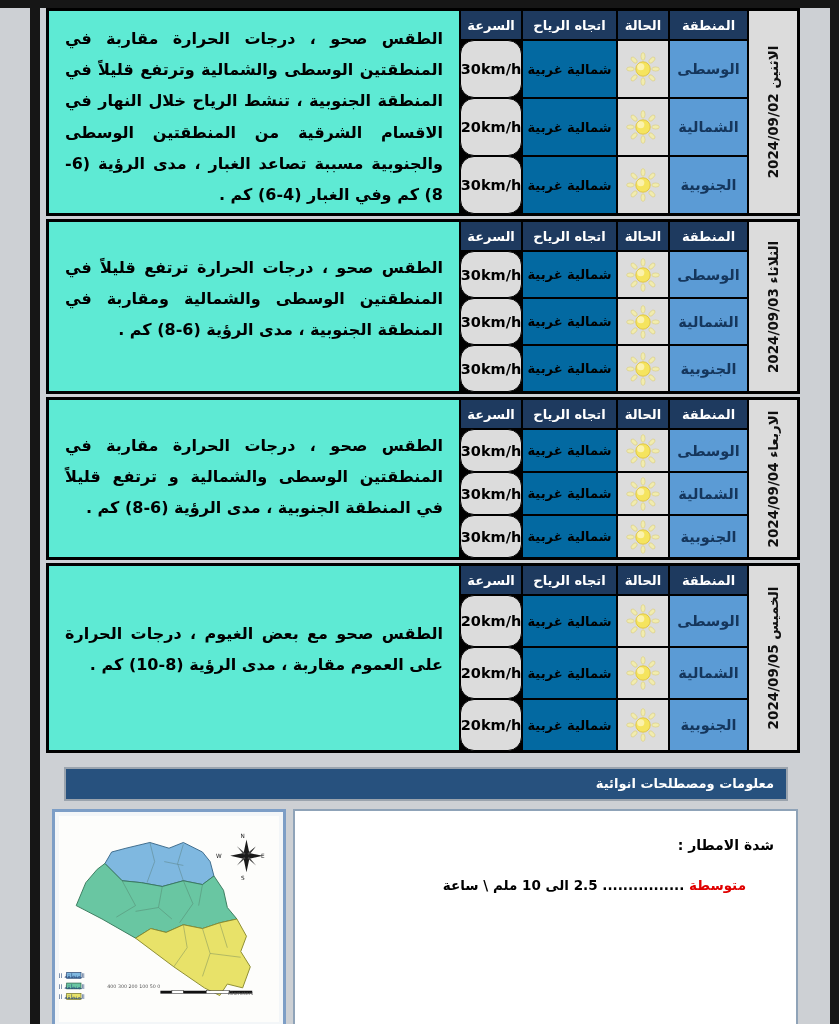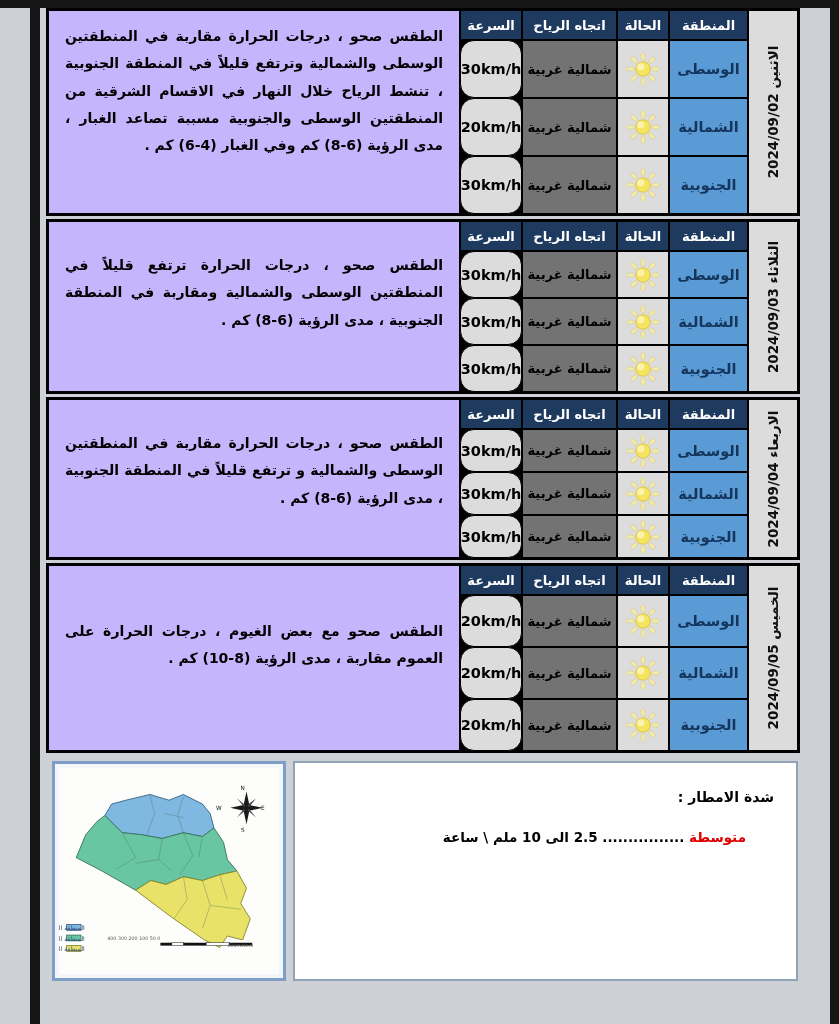--- a/index.html
+++ b/index.html
@@ -29,25 +29,25 @@
   .b3 { grid-template-rows:30px repeat(3,43px); }
   .b4 { grid-template-rows:30px repeat(3,52px); }
 
   .cell { border:1.5px solid #000; display:flex; align-items:center; justify-content:center; }
   .day-cell { grid-row:1 / 5; grid-column:1; background:#dcdcdc; overflow:visible; }
   .day-rot { transform:rotate(-90deg); white-space:nowrap; direction:rtl;
              font-weight:bold; font-size:13.5px; color:#101010; }
   .hdr { background:#1e3a5f; color:#fff; font-weight:bold; font-size:13px; }
   .region { background:#5b9bd5; color:#15365c; font-weight:bold; font-size:14.5px; }
   .cond { background:#dcdcdc; }
-  .wind { background:#737373; color:#000; font-weight:bold; font-size:13px; }
+  .wind { background:#0369a1; color:#000; font-weight:bold; font-size:13px; }
   .speed { background:#dcdcdc; color:#000; font-weight:bold; font-size:14.5px; direction:ltr;border-radius:14px; }
   .desc {
-    grid-row:1 / 5; grid-column:6; background:#c4b5fd;
-    color:#000; font-weight:bold; font-size:14px; line-height:1.95;
+    grid-row:1 / 5; grid-column:6; background:#5eead4;
+    color:#000; font-weight:bold; font-size:16px; line-height:1.95;
     text-align:justify; padding:12px 16px; align-items:flex-start;
     display:block;
   }
   .b2 .desc, .b3 .desc { padding-top:30px; }
   .b4 .desc { padding-top:52px; }
   .sun { width:36px; height:36px; }
 
   
   .info-band {
     direction:rtl;
@@ -260,20 +260,21 @@
     <div class="cell region" style="grid-row:4">الجنوبية</div>
     <div class="cell cond" style="grid-row:4">
         <svg class="sun">
           <use href="#sun-sym"></use>
         </svg>
       </div>
     <div class="cell wind" style="grid-row:4">شمالية غربية</div>
     <div class="cell speed" style="grid-row:4">20km/h</div>
   </div>
 
+  <div class="info-band">معلومات ومصطلحات انوائية</div>
 
   <div class="boxes">
 
     <div class="rain-box">
       <div class="rain-heading">شدة الامطار :</div>
       <div class="rain-line">
         <span class="rain-name">متوسطة</span>
         <span>................</span>
         <span>2.5 الى 10 ملم \ ساعة</span>
       </div>

